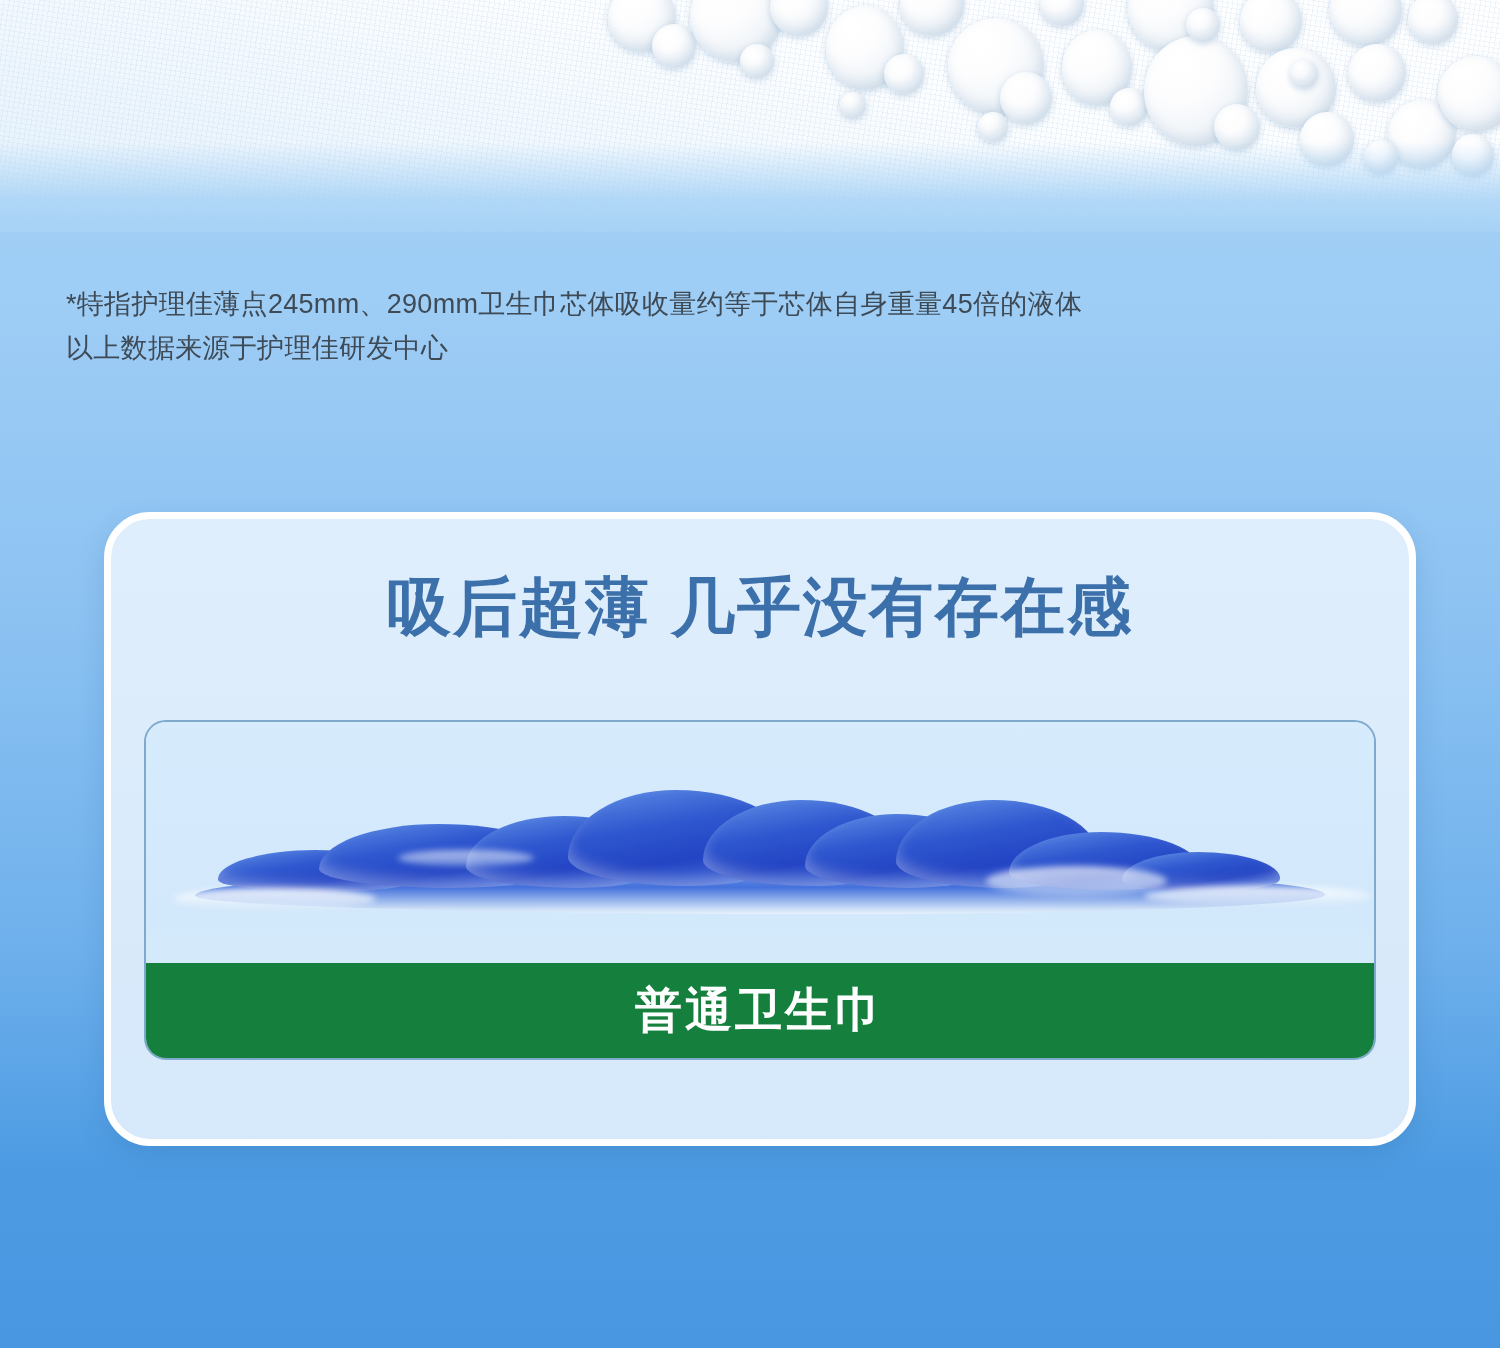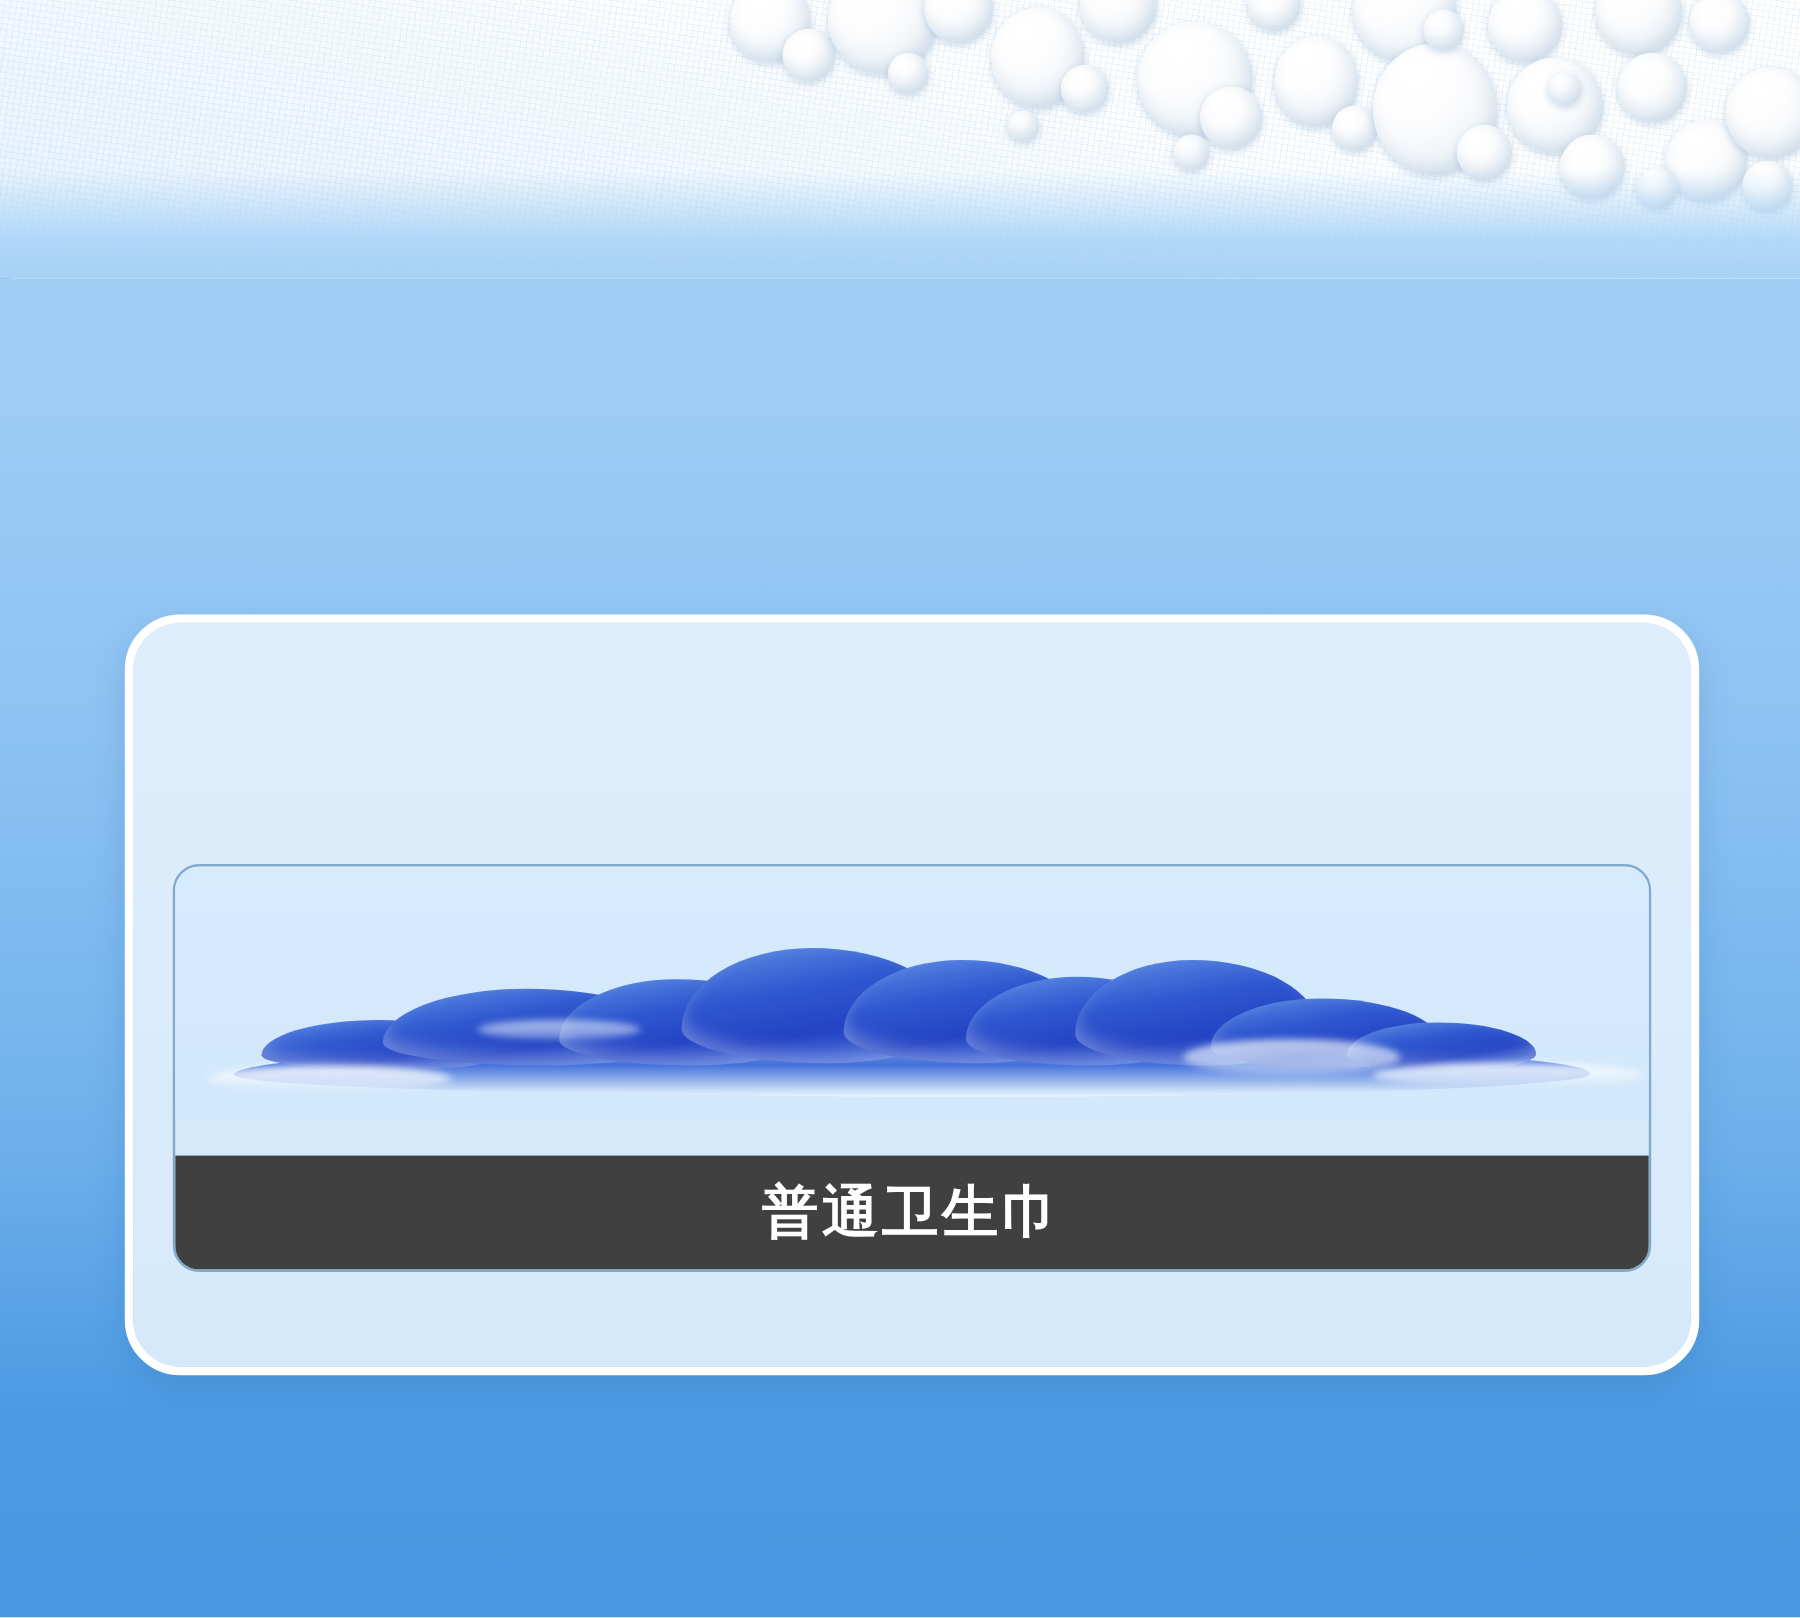--- a/index.html
+++ b/index.html
@@ -198,21 +198,21 @@
   .panel-label {
     height:95px;
     display:flex;
     align-items:center;
     justify-content:center;
     color:#ffffff;
     font-size:47px;
     font-weight:700;
     letter-spacing:3px;
   }
-  .label-grey { background:#404040;margin-top:29px; }
+  .label-grey { background:#15803d;margin-top:29px; }
   .label-blue { background:#1f69b8; }
 </style>
 </head>
 <body>
 
 <div id="page">
 
   <div id="hero">
     <div class="hero-bg"></div>
     <div class="fabric"></div>
@@ -244,23 +244,28 @@
     <div class="bubble" style="left:1452px;top:134px;width:42px;height:42px;"></div>
     <div class="bubble" style="left:978px;top:112px;width:30px;height:30px;"></div>
     <div class="bubble" style="left:1186px;top:8px;width:34px;height:34px;"></div>
     <div class="bubble" style="left:1290px;top:60px;width:28px;height:28px;"></div>
     <div class="bubble" style="left:840px;top:92px;width:26px;height:26px;"></div>
     <div class="bubble" style="left:1364px;top:140px;width:34px;height:34px;"></div>
 
     <div class="hero-fade"></div>
   </div>
 
+  <div id="disclaimer">
+    <div>*特指护理佳薄点245mm、290mm卫生巾芯体吸收量约等于芯体自身重量45倍的液体</div>
+    <div>以上数据来源于护理佳研发中心</div>
+  </div>
 
   <div id="card">
 
+    <div id="card-title">吸后超薄 几乎没有存在感</div>
 
     <div class="panels">
 
       <div class="panel">
         <div class="panel-figure">
           <div class="core-thick">
             <div class="base"></div>
             <div class="lump" style="left:2%;  bottom:22px; width:18%; height:42px;"></div>
             <div class="lump" style="left:11%; bottom:26px; width:22%; height:64px;"></div>
             <div class="lump" style="left:24%; bottom:26px; width:18%; height:72px;"></div>

